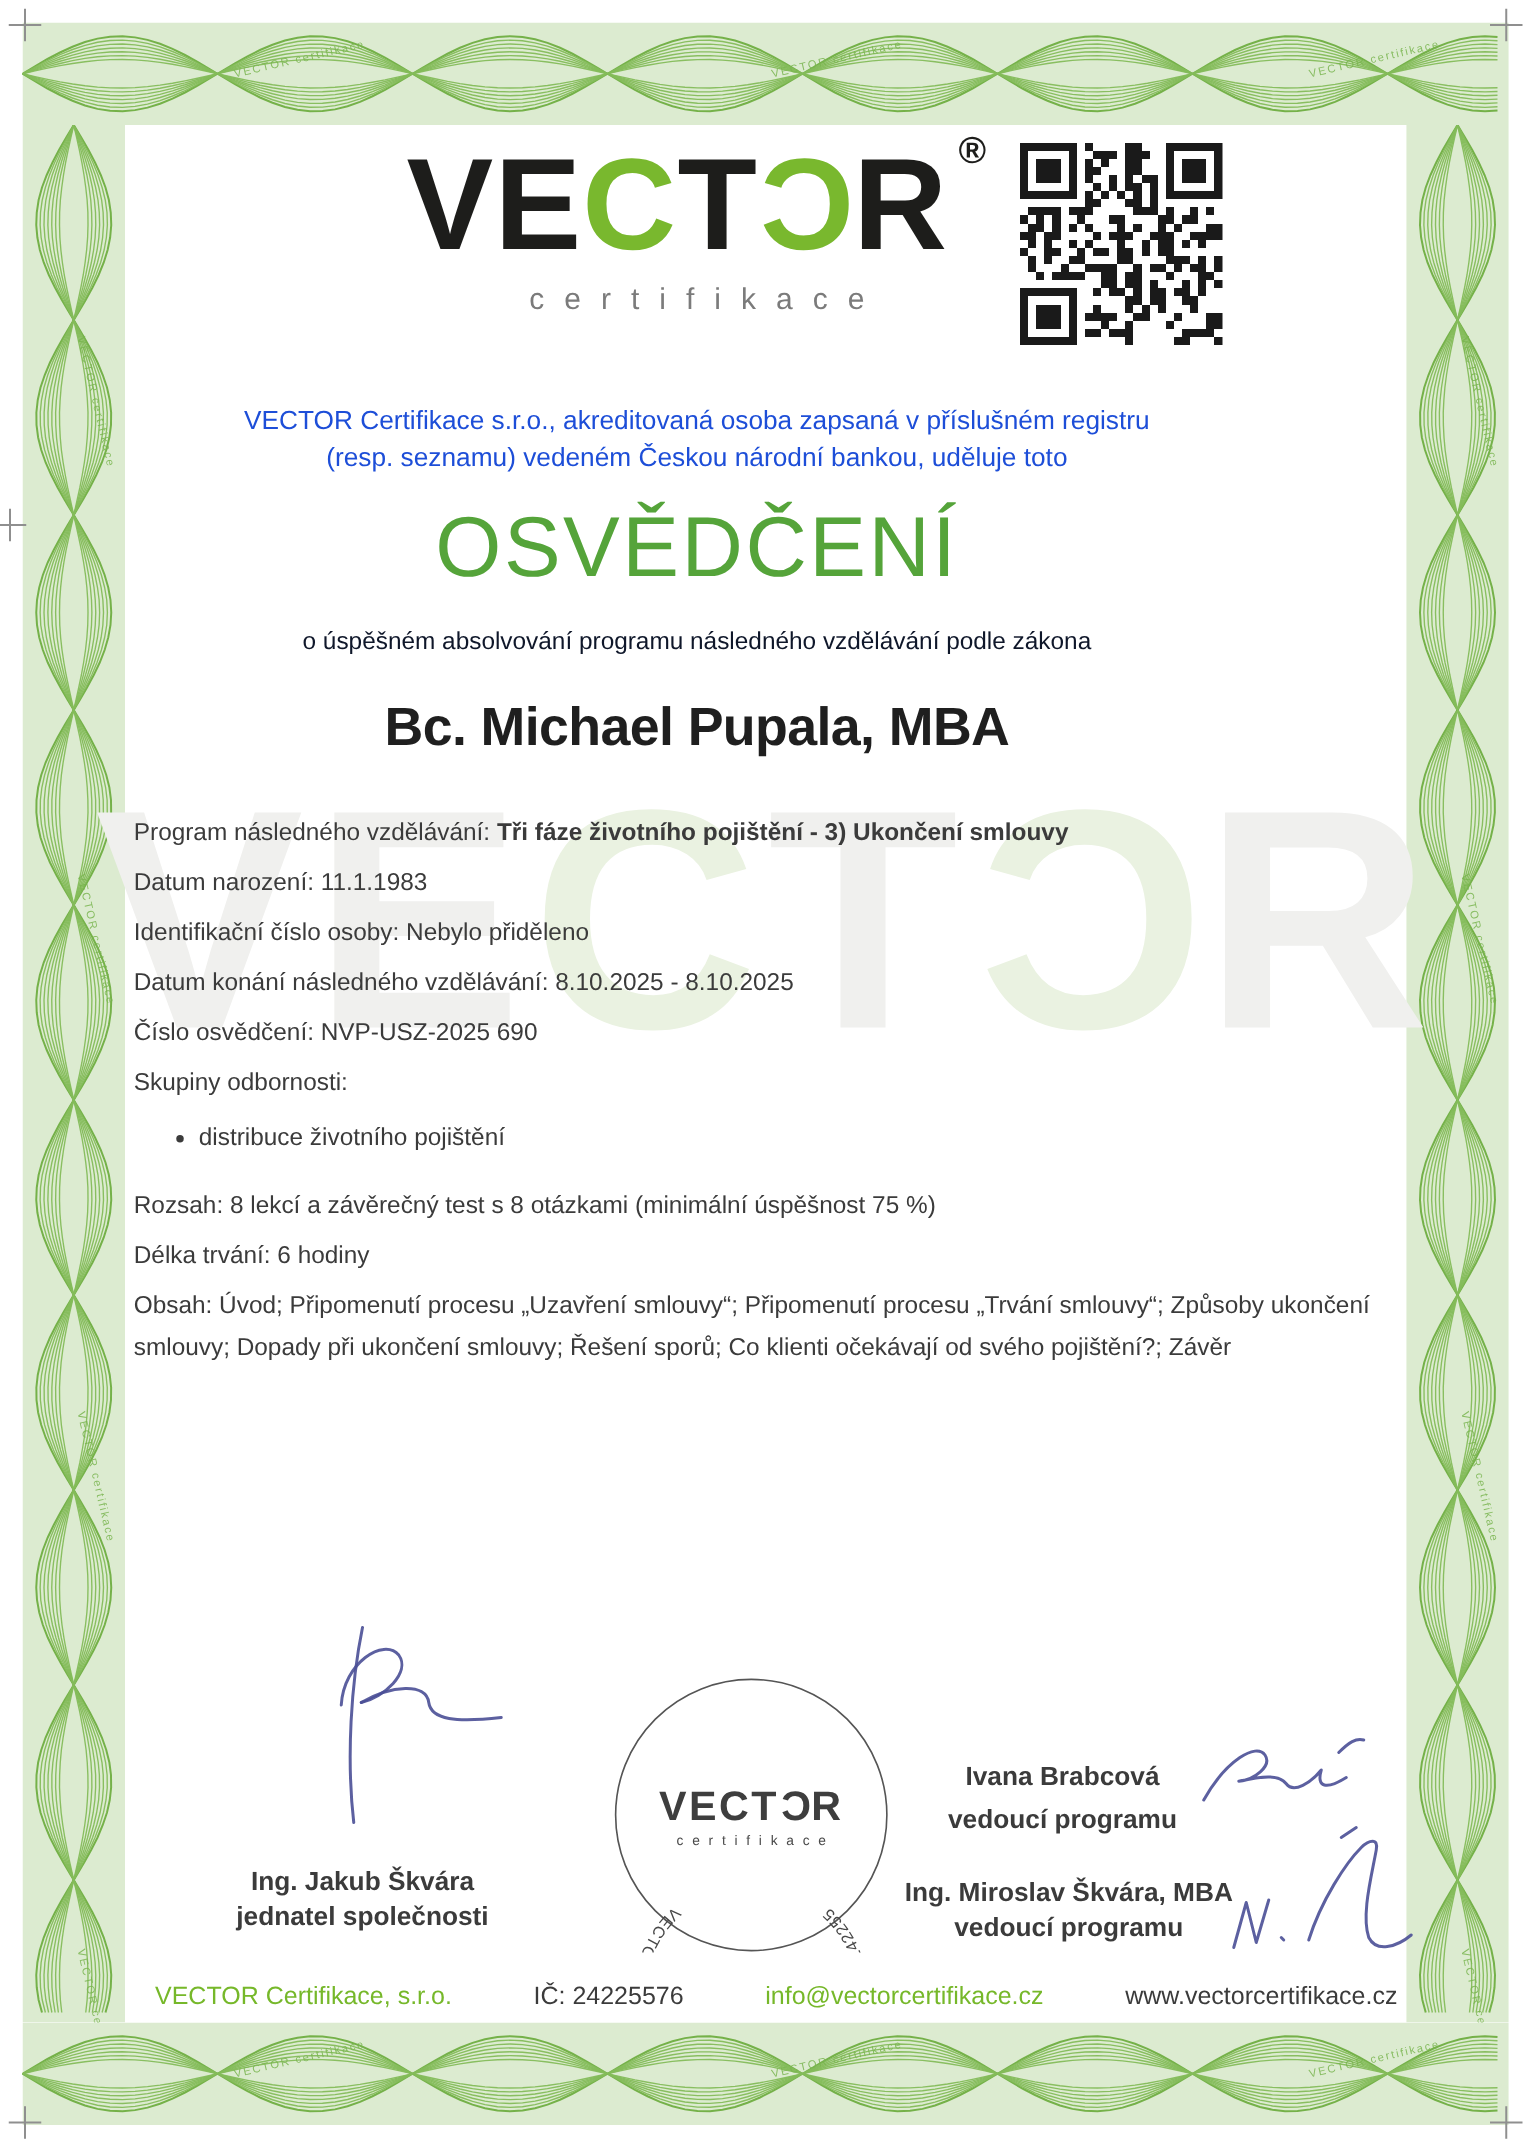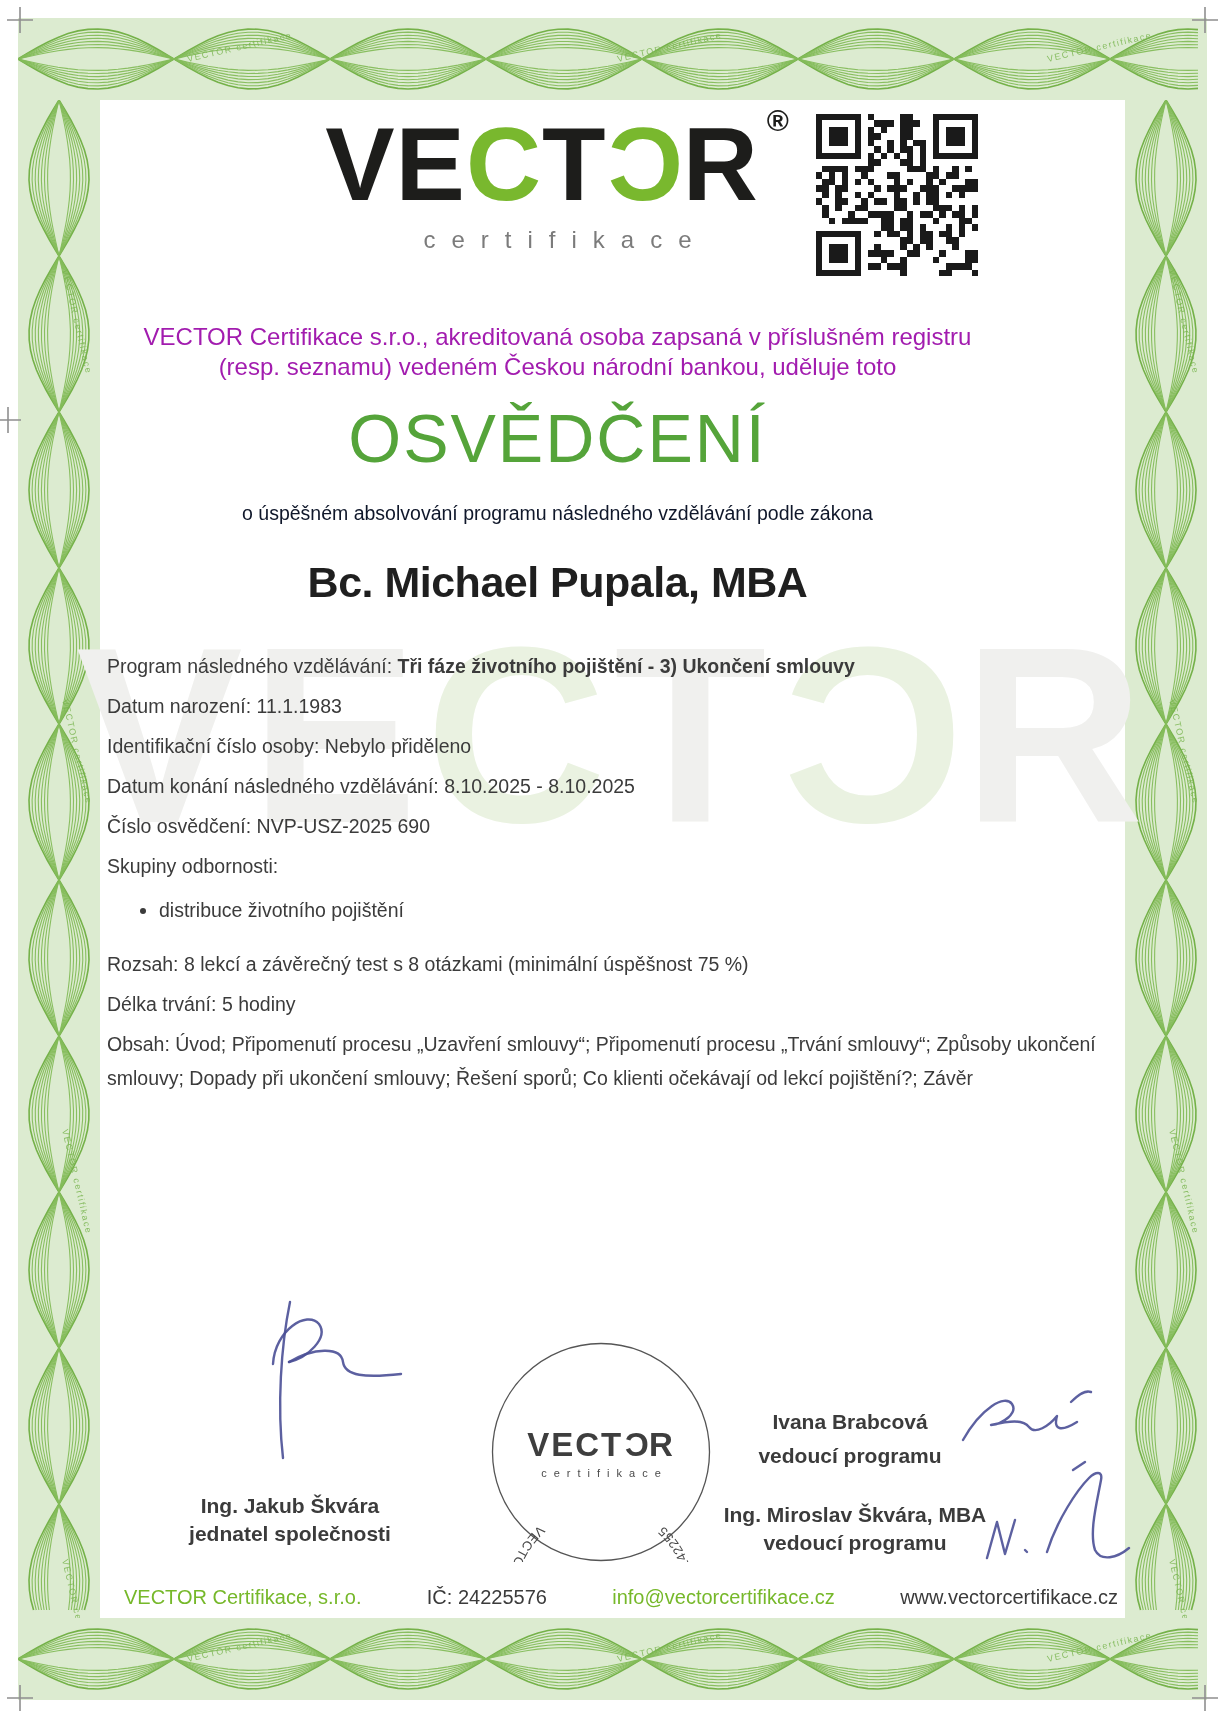--- a/index.html
+++ b/index.html
@@ -22,21 +22,21 @@
   .watermark .wm-green{color:#eaf2e1;}
   .flip{display:inline-block;transform:scaleX(-1);}
   
   .center-col{position:absolute;left:100px;width:915px;text-align:center;z-index:2;}
   .logo{top:112px;}
   .logo-word{font-size:104px;font-weight:700;letter-spacing:1px;color:#1d1d1b;line-height:1;}
   .logo-green{color:#79b82e;}
   .reg{font-size:30px;font-weight:700;vertical-align:top;position:relative;top:-6px;margin-left:8px;color:#1d1d1b;}
   .logo-sub{margin-top:10px;font-size:24px;color:#7b7b7b;letter-spacing:16px;padding-left:16px;}
   .qr{position:absolute;left:816px;top:114px;z-index:2;background:#fff;}
-  .intro{top:322px;font-size:24px;line-height:30px;color:#a21caf;}
+  .intro{top:322px;font-size:21px;line-height:30px;color:#1d4ed8;}
   .cert-title{top:398px;font-size:68px;font-weight:400;letter-spacing:2px;color:#55a43a;line-height:1.2;}
   .cert-sub{top:498px;font-size:19.5px;line-height:30px;color:#0f172a;}
   .recipient{top:558px;font-size:43px;font-weight:700;color:#1f1f1f;letter-spacing:-0.5px;}
   
   .details{position:absolute;left:107px;top:646px;width:1008px;z-index:2;font-size:19.5px;}
   .details p{margin:0;line-height:40px;}
   .details .b{font-weight:700;}
   .details ul{margin:4px 0 14px 0;padding-left:52px;}
   .details li{line-height:40px;}
   .details .obsah{line-height:33.5px;margin-top:4px;}
@@ -482,22 +482,22 @@
     <p><span>Program následného vzdělávání: </span><span class="b">Tři fáze životního pojištění - 3) Ukončení smlouvy</span></p>
     <p>Datum narození: 11.1.1983</p>
     <p>Identifikační číslo osoby: Nebylo přiděleno</p>
     <p>Datum konání následného vzdělávání: 8.10.2025 - 8.10.2025</p>
     <p>Číslo osvědčení: NVP-USZ-2025 690</p>
     <p>Skupiny odbornosti:</p>
     <ul>
       <li>distribuce životního pojištění</li>
     </ul>
     <p>Rozsah: 8 lekcí a závěrečný test s 8 otázkami (minimální úspěšnost 75 %)</p>
-    <p>Délka trvání: 5 hodiny</p>
-    <p class="obsah">Obsah: Úvod; Připomenutí procesu „Uzavření smlouvy“; Připomenutí procesu „Trvání smlouvy“; Způsoby ukončení smlouvy; Dopady při ukončení smlouvy; Řešení sporů; Co klienti očekávají od lekcí pojištění?; Závěr</p>
+    <p>Délka trvání: 6 hodiny</p>
+    <p class="obsah">Obsah: Úvod; Připomenutí procesu „Uzavření smlouvy“; Připomenutí procesu „Trvání smlouvy“; Způsoby ukončení smlouvy; Dopady při ukončení smlouvy; Řešení sporů; Co klienti očekávají od svého pojištění?; Závěr</p>
   </div>
 
   <svg class="sig" style="left:195px;top:1288px;" width="210" height="185" viewBox="0 0 210 185">
     <path d="M95,14 C86,58 82,118 88,170"></path>
     <path d="M78,76 C80,42 112,22 124,36 C134,50 112,70 94,74"></path>
     <path d="M94,74 C118,60 146,58 148,74 C150,88 170,90 206,86"></path>
   </svg>
   <div class="signatory" style="left:150px;top:1494px;width:280px;">
     <div class="nm">Ing. Jakub Škvára</div>
     <div>jednatel společnosti</div>

